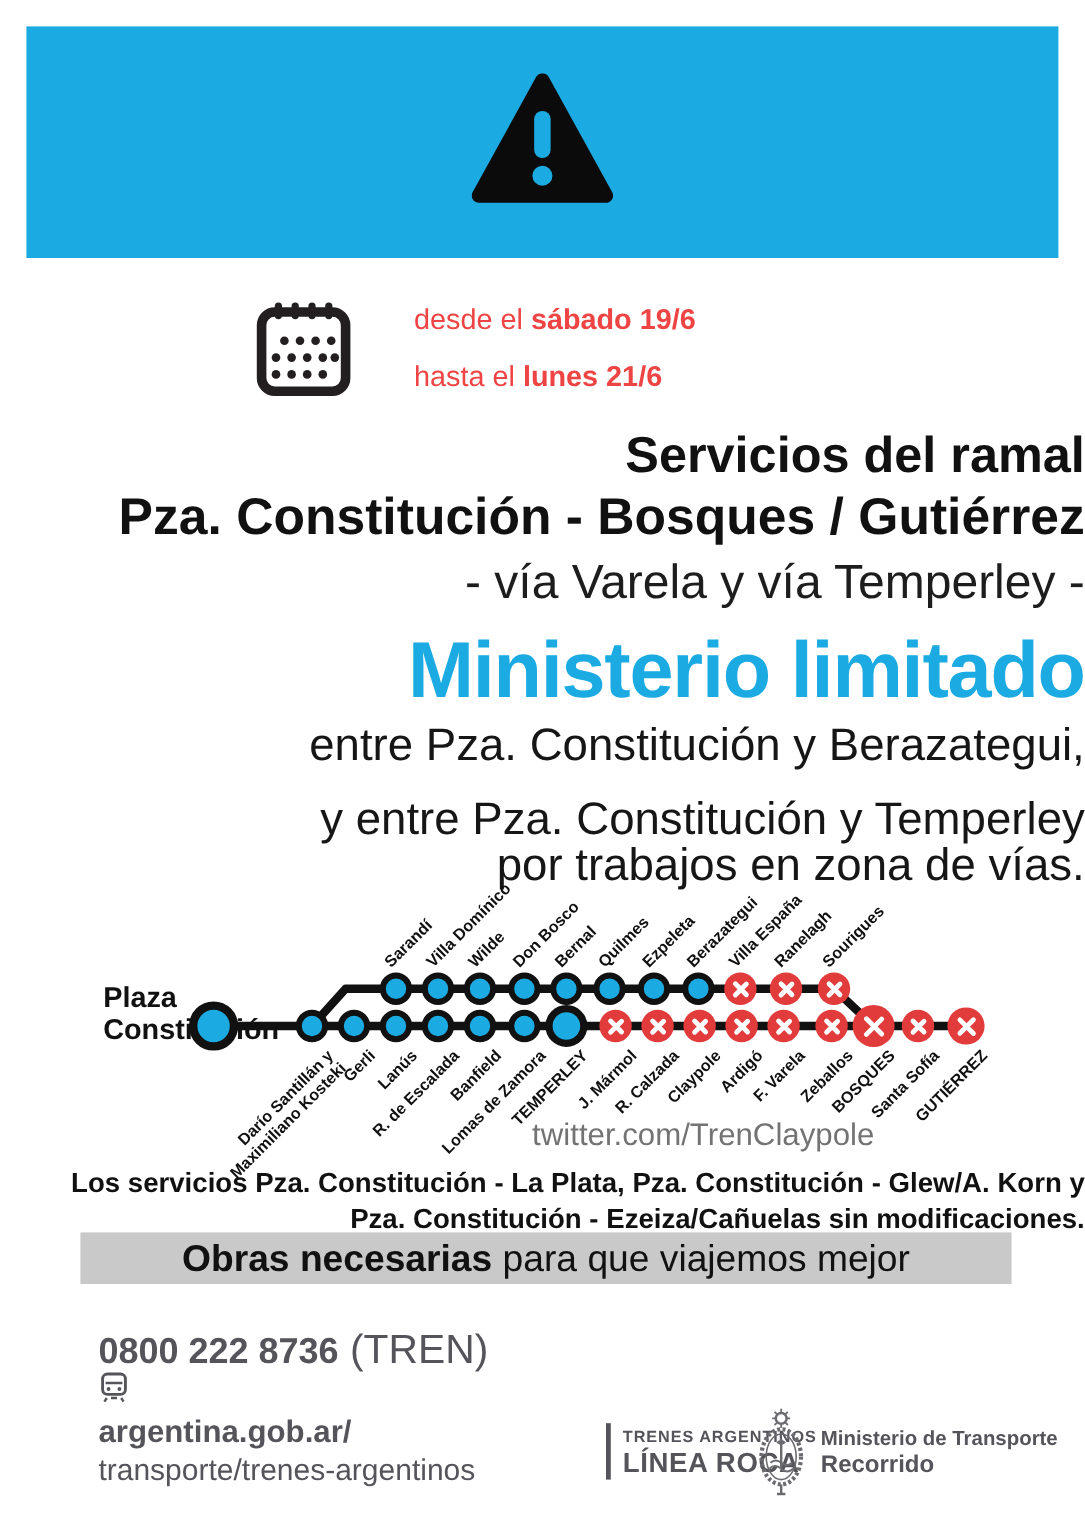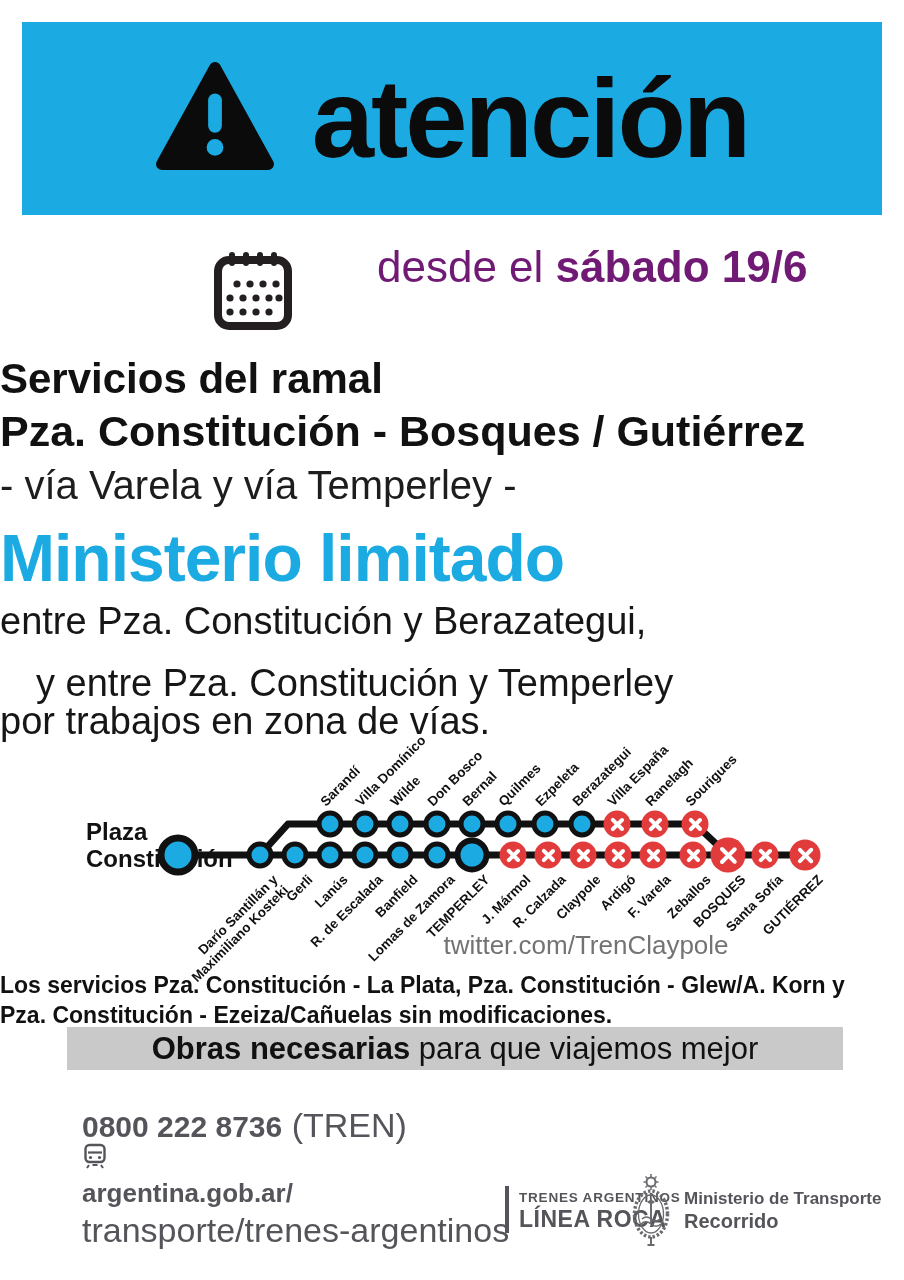--- a/index.html
+++ b/index.html
@@ -2,30 +2,30 @@
 <html><head>
 <meta charset="utf-8">
 <style>
   html,body{margin:0;padding:0;}
   body{
     width:904px;height:1280px;position:relative;background:#fff;overflow:hidden;
     font-family:"Liberation Sans","DejaVu Sans",sans-serif;color:#111;
     --banner_blue:#1BABE2;--closed_red:#E23B3C;--bar_gray:#C9C9C9;--footer_gray:#55545A;
   }
   .abs{position:absolute;}
-  .ctr{left:0;right:0;text-align:left;}
+  .ctr{left:0;right:0;text-align:right;}
 
   
   .banner{left:22px;top:22px;width:860px;height:193px;background:var(--banner_blue);
     display:flex;align-items:center;justify-content:center;}
   .banner .ttl{font-size:112px;font-weight:700;letter-spacing:-3px;color:#0b0b0b;margin-left:38px;line-height:1;}
 
   
   .cal{left:213px;top:247px;}
-  .dates{left:345px;top:243px;font-size:44px;line-height:48px;color:#701a75;margin-left:32px;}
+  .dates{left:345px;top:243px;font-size:24px;line-height:48px;color:#ef4444;}
   .dates b{font-weight:700;}
 
   
   .h1a{top:355px;font-size:42px;font-weight:700;}
   .h1b{top:407px;font-size:43px;font-weight:700;}
   .h1c{top:463px;font-size:40px;font-weight:400;color:#1d1d1d;}
   .alert{top:520px;font-size:66px;font-weight:700;color:var(--banner_blue);letter-spacing:-1px;}
   .dt1{top:600px;}.dt2{top:662px;padding-left:36px;}.dt3{top:700px;}
   .detail{font-size:38px;font-weight:400;color:#161616;}
 
@@ -54,39 +54,38 @@
   .obras{left:67px;top:1027px;width:776px;height:43px;background:var(--bar_gray);
     text-align:center;font-size:31px;line-height:43px;color:#111;}
   .obras b{font-weight:700;}
 
   
   .foot{color:var(--footer_gray);}
   .phone{left:82px;top:1106px;font-size:30px;font-weight:700;}
   .phone .sfx{font-size:34px;font-weight:400;}
   .approw{left:82px;top:1143px;font-size:26px;font-weight:700;display:flex;align-items:center;gap:9px;}
   .url1{left:82px;top:1178px;font-size:26px;font-weight:700;}
-  .url2{left:82px;top:1211px;font-size:34px;font-weight:400;}
+  .url2{left:82px;top:1211px;font-size:25px;font-weight:400;}
   .brandbar{left:505px;top:1186px;width:4px;height:47px;background:var(--footer_gray);}
   .brand-top{left:519px;top:1190px;font-size:13.5px;font-weight:700;letter-spacing:.8px;}
   .brand-bottom{left:519px;top:1206px;font-size:23px;font-weight:700;letter-spacing:.5px;}
   .min1{left:684px;top:1189px;font-size:17px;font-weight:700;}
   .min2{left:684px;top:1210px;font-size:20px;font-weight:700;}
 </style>
 </head>
 <body style="--banner_blue: #1BABE2; --closed_red: #E23B3C; --bar_gray: #C9C9C9; --footer_gray: #55545A;">
 
 <div class="abs banner">
   <span>
     <svg width="118" height="110" viewBox="0 0 120 112">
       <path d="M60 6 L114 104 L6 104 Z" fill="#0b0b0b" stroke="#0b0b0b" stroke-width="12" stroke-linejoin="round"></path>
       <rect x="53" y="32" width="14" height="40" rx="7" fill="#1BABE2"></rect>
       <circle cx="60" cy="87" r="8.5" fill="#1BABE2"></circle>
     </svg>
   </span>
-  <span class="ttl">atención</span>
 </div>
 
 <div class="abs cal">
   <svg width="80" height="86" viewBox="0 0 80 86" fill="none" stroke="#231F20">
     <rect x="5" y="13" width="70" height="66" rx="11" stroke-width="8"></rect>
     <path d="M19 16 v-8" stroke-width="6" stroke-linecap="round"></path>
     <path d="M33 16 v-8" stroke-width="6" stroke-linecap="round"></path>
     <path d="M47 16 v-8" stroke-width="6" stroke-linecap="round"></path>
     <path d="M61 16 v-8" stroke-width="6" stroke-linecap="round"></path>
     <g fill="#231F20" stroke="none">
@@ -101,20 +100,21 @@
         <circle cx="66" cy="51" r="3.6"></circle>
       <circle cx="17" cy="65" r="3.6"></circle>
         <circle cx="30" cy="65" r="3.6"></circle>
         <circle cx="43" cy="65" r="3.6"></circle>
         <circle cx="56" cy="65" r="3.6"></circle>
     </g>
   </svg>
 </div>
 <div class="abs dates">
   <div><span>desde el </span><b>sábado 19/6</b></div>
+  <div><span>hasta el </span><b>lunes 21/6</b></div>
 </div>
 
 <div class="abs ctr h1a">Servicios del ramal</div>
 <div class="abs ctr h1b">Pza. Constitución - Bosques / Gutiérrez</div>
 <div class="abs ctr h1c">- vía Varela y vía Temperley -</div>
 <div class="abs ctr alert">Ministerio limitado</div>
 <div class="abs ctr detail dt1">entre Pza. Constitución y Berazategui,</div>
 <div class="abs ctr detail dt2">y entre Pza. Constitución y Temperley</div>
 <div class="abs ctr detail dt3">por trabajos en zona de vías.</div>
 

